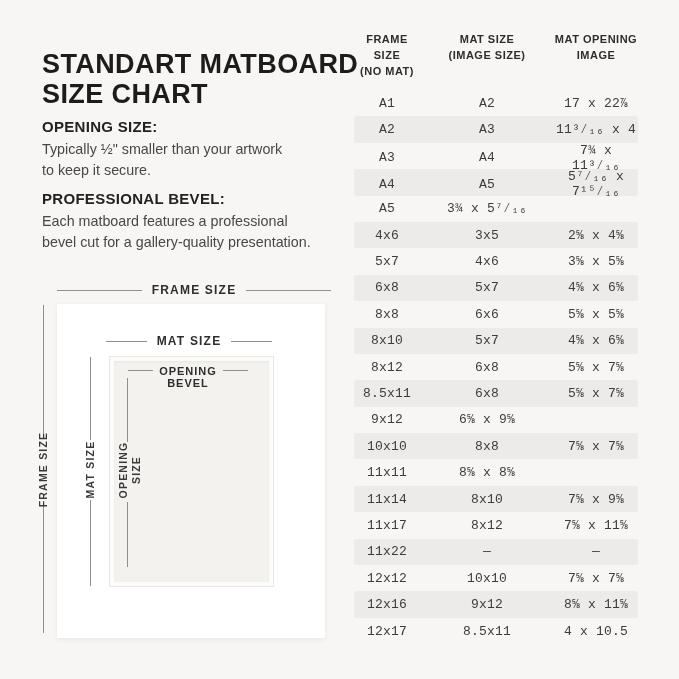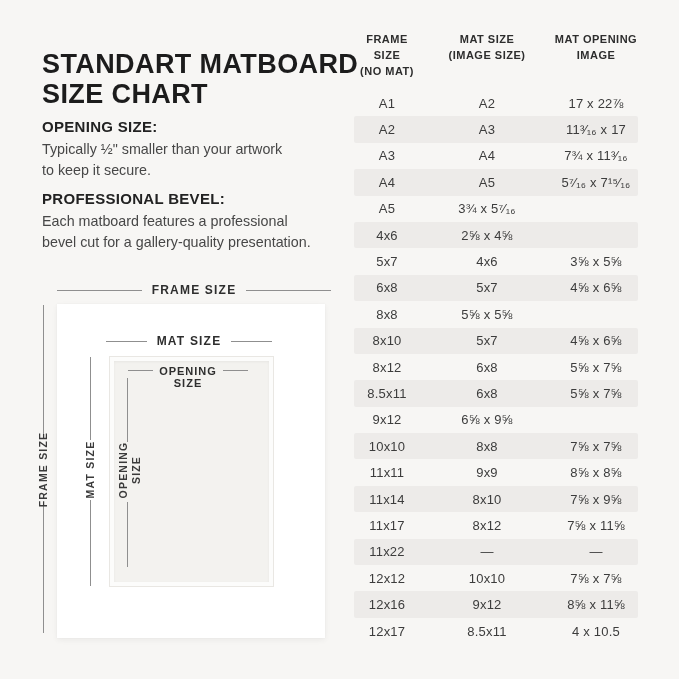--- a/index.html
+++ b/index.html
@@ -72,21 +72,21 @@
     position:absolute;left:354px;top:32px;width:284px;
     display:grid;grid-template-columns:66px 134px 84px;
   }
   .thead .hcell{
     font-size:11px;font-weight:700;letter-spacing:.5px;line-height:1.45;
     color:#2d2d2d;text-align:center;white-space:pre-line;
   }
   .tbody{position:absolute;left:354px;top:90px;width:284px;}
   .trow{
     display:grid;grid-template-columns:66px 134px 84px;
-    height:26.4px;align-items:center;border-radius:2px;
+    height:26.4px;align-items:center;border-radius:2px;font-family:Liberation Mono, monospace;
   }
   .trow.alt{background:#edebe9;}
   .tcell{font-size:13px;color:#3c3c3c;text-align:center;letter-spacing:.2px;}
 </style>
 </head>
 <body>
 
 <div class="page">
 
   <h1 class="title">STANDART MATBOARD
@@ -115,21 +115,21 @@
 
   <div class="hdim hdim-mat">
     <span class="hline"></span>
     <span class="hlabel">MAT SIZE</span>
     <span class="hline"></span>
   </div>
 
   <div class="hdim hdim-opening">
     <span class="hline"></span>
     <span class="hlabel">OPENING
-SIZE</span>
+BEVEL</span>
     <span class="hline"></span>
   </div>
 
   <span class="vline vl-frame-top"></span>
   <span class="vline vl-frame-bot"></span>
   <span class="vline vl-mat-top"></span>
   <span class="vline vl-mat-bot"></span>
   <span class="vline vl-open-top"></span>
   <span class="vline vl-open-bot"></span>
 
@@ -149,52 +149,54 @@
 
   <div class="tbody">
       <div class="trow">
         <div class="tcell">A1</div>
         <div class="tcell">A2</div>
         <div class="tcell">17 x 22⅞</div>
       </div>
       <div class="trow alt">
         <div class="tcell">A2</div>
         <div class="tcell">A3</div>
-        <div class="tcell">11³⁄₁₆ x 17</div>
+        <div class="tcell">11³⁄₁₆ x 4</div>
       </div>
       <div class="trow">
         <div class="tcell">A3</div>
         <div class="tcell">A4</div>
         <div class="tcell">7¾ x 11³⁄₁₆</div>
       </div>
       <div class="trow alt">
         <div class="tcell">A4</div>
         <div class="tcell">A5</div>
         <div class="tcell">5⁷⁄₁₆ x 7¹⁵⁄₁₆</div>
       </div>
       <div class="trow">
         <div class="tcell">A5</div>
         <div class="tcell">3¾ x 5⁷⁄₁₆</div>
       </div>
       <div class="trow alt">
         <div class="tcell">4x6</div>
+        <div class="tcell">3x5</div>
         <div class="tcell">2⅝ x 4⅝</div>
       </div>
       <div class="trow">
         <div class="tcell">5x7</div>
         <div class="tcell">4x6</div>
         <div class="tcell">3⅝ x 5⅝</div>
       </div>
       <div class="trow alt">
         <div class="tcell">6x8</div>
         <div class="tcell">5x7</div>
         <div class="tcell">4⅝ x 6⅝</div>
       </div>
       <div class="trow">
         <div class="tcell">8x8</div>
+        <div class="tcell">6x6</div>
         <div class="tcell">5⅝ x 5⅝</div>
       </div>
       <div class="trow alt">
         <div class="tcell">8x10</div>
         <div class="tcell">5x7</div>
         <div class="tcell">4⅝ x 6⅝</div>
       </div>
       <div class="trow">
         <div class="tcell">8x12</div>
         <div class="tcell">6x8</div>
@@ -209,21 +211,20 @@
         <div class="tcell">9x12</div>
         <div class="tcell">6⅝ x 9⅝</div>
       </div>
       <div class="trow alt">
         <div class="tcell">10x10</div>
         <div class="tcell">8x8</div>
         <div class="tcell">7⅝ x 7⅝</div>
       </div>
       <div class="trow">
         <div class="tcell">11x11</div>
-        <div class="tcell">9x9</div>
         <div class="tcell">8⅝ x 8⅝</div>
       </div>
       <div class="trow alt">
         <div class="tcell">11x14</div>
         <div class="tcell">8x10</div>
         <div class="tcell">7⅝ x 9⅝</div>
       </div>
       <div class="trow">
         <div class="tcell">11x17</div>
         <div class="tcell">8x12</div>

